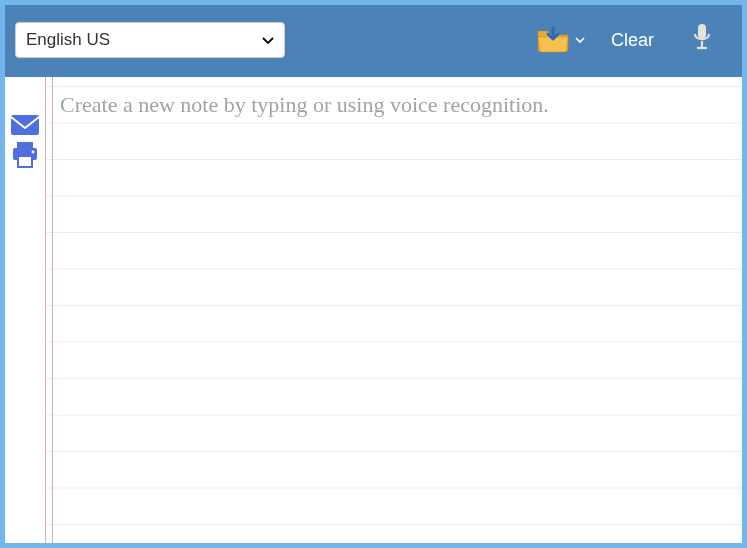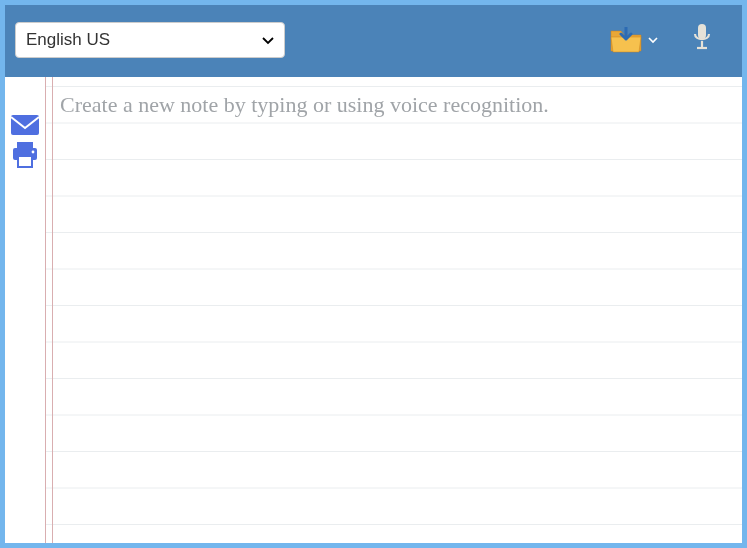--- a/index.html
+++ b/index.html
@@ -174,20 +174,23 @@
             <path d="M1 10 L31 10 L29 25 L3 25 Z" fill="#f6c14e" stroke="#c8821e" stroke-width="0.5"></path>
             <path d="M16 0 L16 12 M16 12 L11 7 M16 12 L21 7" stroke="#2c6bb3" stroke-width="3" fill="none" stroke-linecap="round" stroke-linejoin="round"></path>
           </svg>
         </span>
         <span class="dropdown-caret">
           <svg width="10" height="7" viewBox="0 0 10 7">
               <path d="M1 1 L5 5 L9 1" stroke="#ffffff" stroke-width="1.6" fill="none"></path>
             </svg>
         </span>
       </div>
+      <div class="toolbar-item">
+        <span>Clear</span>
+      </div>
       <div class="mic-btn">
         <span>
           <svg width="20" height="28" viewBox="0 0 20 28">
             <rect x="6" y="0" width="8" height="15" rx="4" fill="#e6e2d8"></rect>
             <path d="M3 10 C3 17 17 17 17 10" stroke="#e6e2d8" stroke-width="2.2" fill="none"></path>
             <line x1="10" y1="17" x2="10" y2="24" stroke="#e6e2d8" stroke-width="2.2"></line>
             <line x1="5" y1="24" x2="15" y2="24" stroke="#e6e2d8" stroke-width="2.2"></line>
           </svg>
         </span>
       </div>

